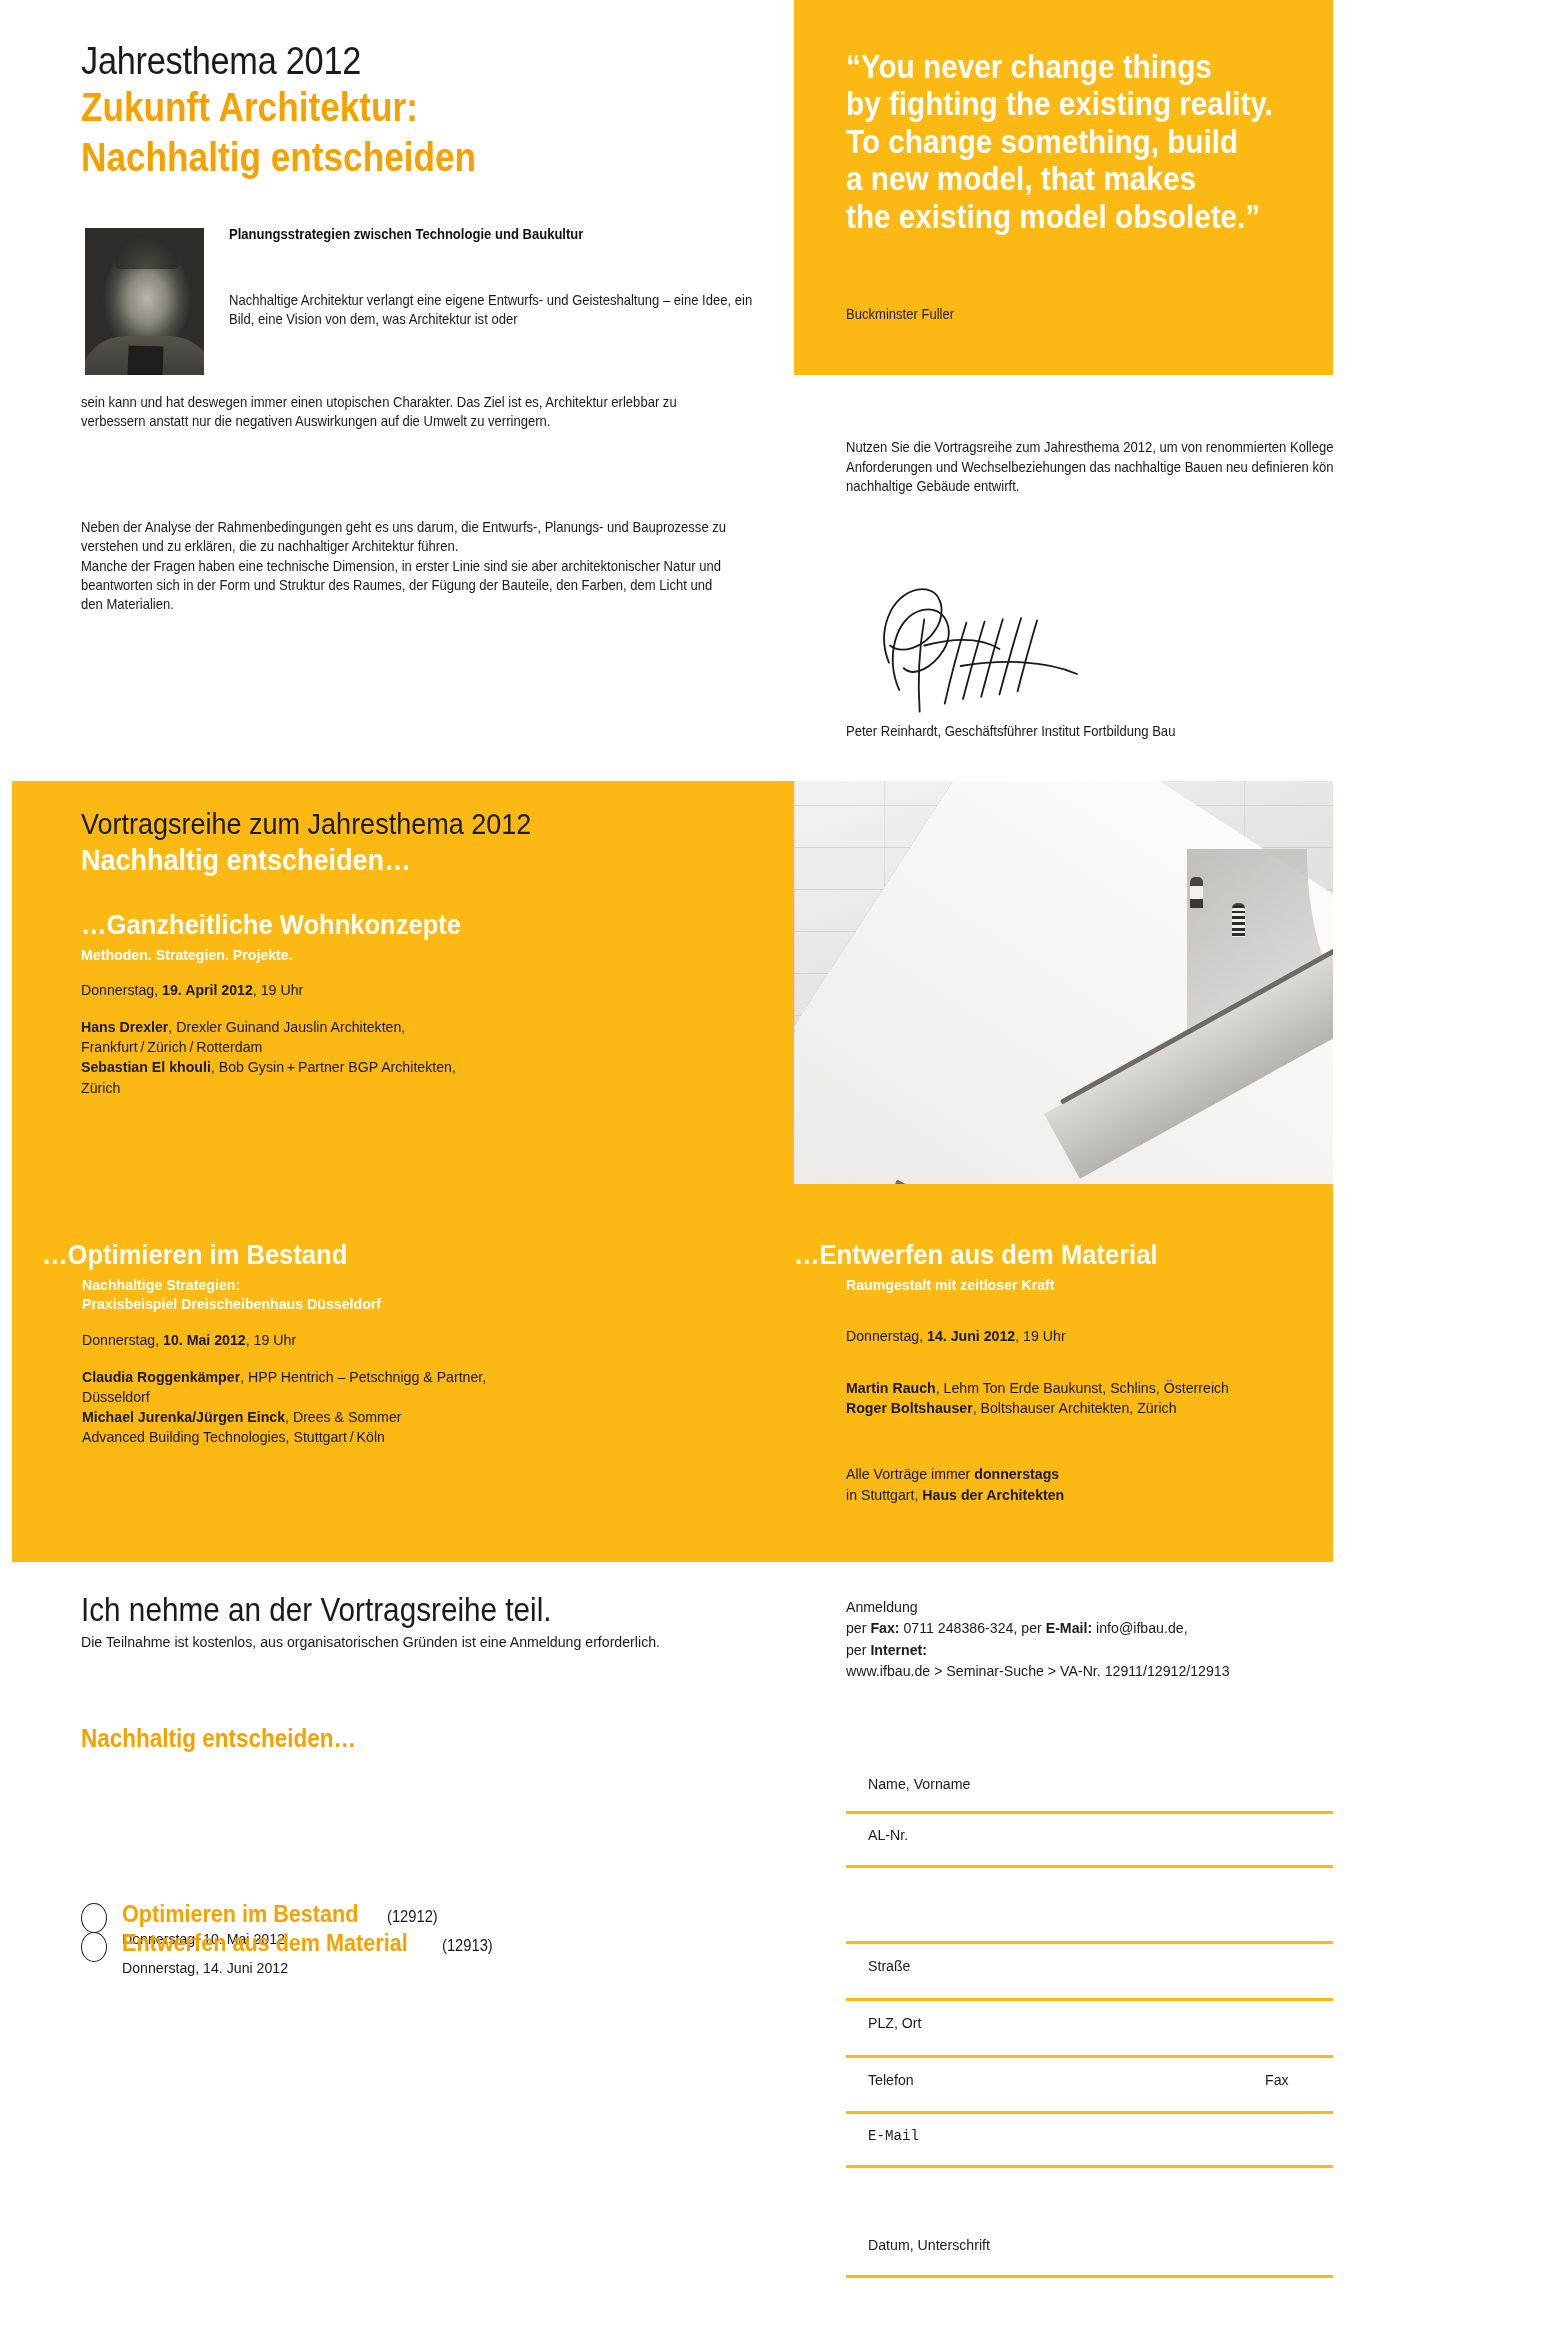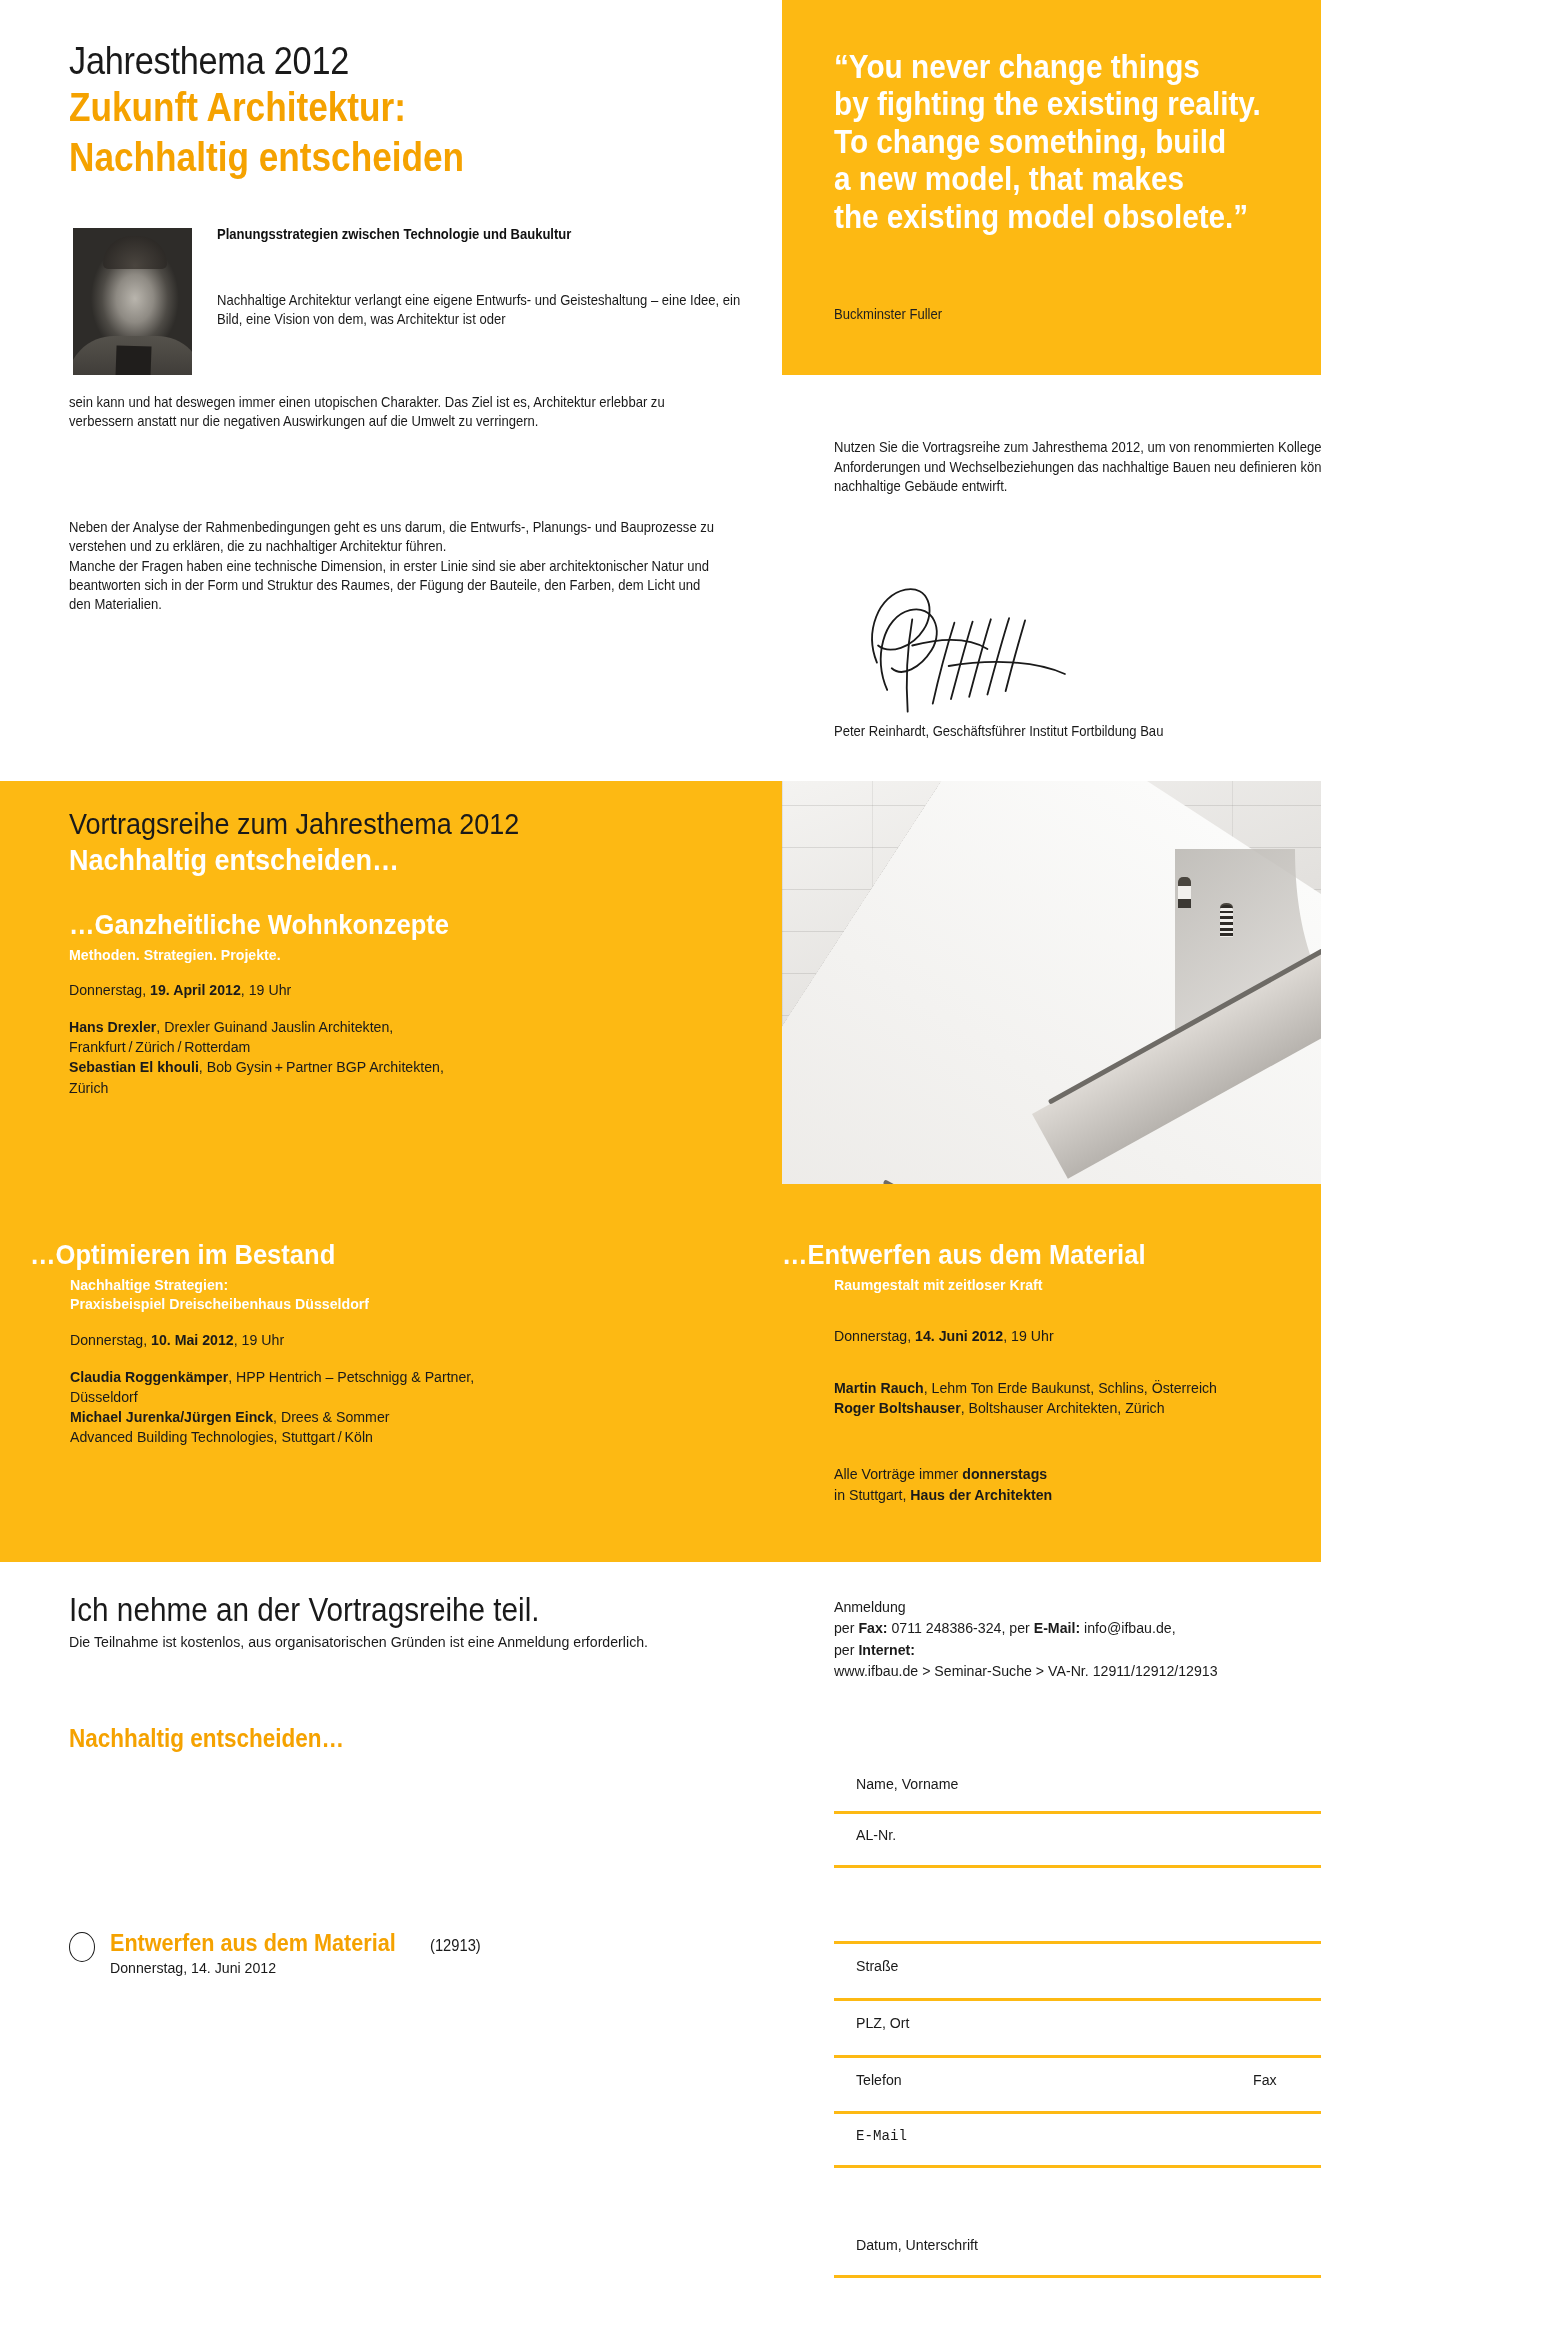--- a/index.html
+++ b/index.html
@@ -8,20 +8,21 @@
     height: 2330px;
     background: #ffffff;
     font-family: "Liberation Sans", sans-serif;
   }
   .page {
     position: relative;
     width: 1321px;
     height: 2330px;
     overflow: hidden;
     background: #fff;
+    margin-left: 12px;
   }
 
   
   .top-left {
     position: absolute;
     left: 0; top: 0;
     width: 782px; height: 781px;
     background: #fff;
   }
   .top-right {
@@ -596,20 +597,30 @@
   </div>
 
   <div class="form-left"></div>
   <div class="form-right"></div>
 
   <div class="f-title">Ich nehme an der Vortragsreihe teil.</div>
   <div class="f-sub">Die Teilnahme ist kostenlos, aus organisatorischen Gründen ist eine Anmeldung erforderlich.</div>
   <div class="f-group-title">Nachhaltig entscheiden…</div>
 
 
+  <div class="opt" style="top:1901px;">
+    <div class="opt-row">
+      <div class="radio"></div>
+      <div class="opt-main">
+        <span class="opt-label">Optimieren im Bestand</span>
+        <span class="opt-code">(12912)</span>
+        <div class="opt-date">Donnerstag, 10. Mai 2012</div>
+      </div>
+    </div>
+  </div>
 
   <div class="opt" style="top:1930px;">
     <div class="opt-row">
       <div class="radio"></div>
       <div class="opt-main">
         <span class="opt-label">Entwerfen aus dem Material</span>
         <span class="opt-code">(12913)</span>
         <div class="opt-date">Donnerstag, 14. Juni 2012</div>
       </div>
     </div>

